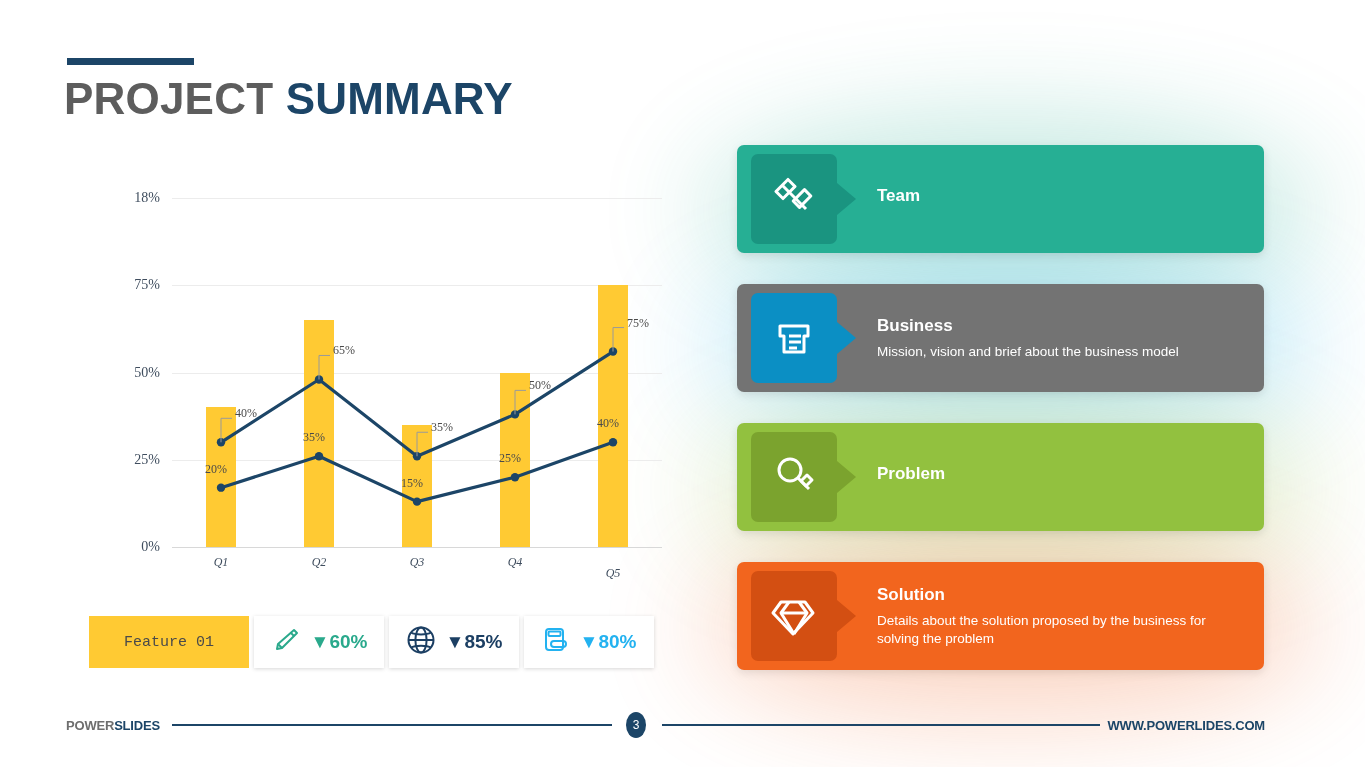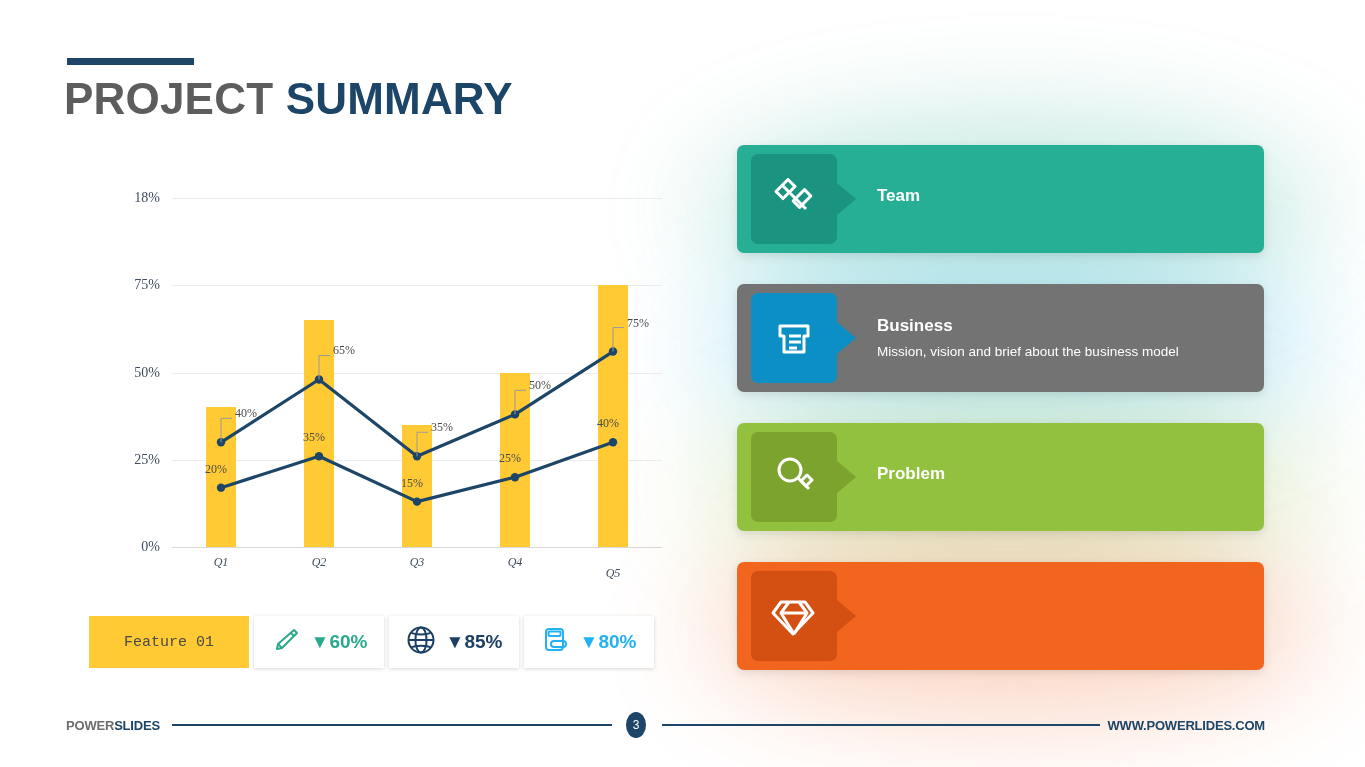--- a/index.html
+++ b/index.html
@@ -390,20 +390,24 @@
         <div class="card-icon-box" style="background: rgb(211, 79, 18); color: rgb(211, 79, 18);">
           <span><svg width="52" height="52" viewBox="0 0 52 52">
               <g fill="none" stroke="#fff" stroke-width="3" stroke-linejoin="round">
                 <path d="M14 14 h24 l8 11 l-20 21 l-20 -21 z" transform="translate(-1,0)"></path>
                 <path d="M13 25 h26"></path>
                 <path d="M21 14 l-8 11 l13 21"></path>
                 <path d="M31 14 l8 11 l-13 21"></path>
               </g>
             </svg></span>
         </div>
+        <div class="card-text">
+          <div class="card-title">Solution</div>
+          <div class="card-desc">Details about the solution proposed by the business for solving the problem</div>
+        </div>
       </div>
     </div>
 
   <div id="footer">
     <div class="foot-brand">
       <span class="b1">POWER</span><span class="b2">SLIDES</span>
     </div>
     <div class="foot-line left"></div>
     <div class="page-num">3</div>
     <div class="foot-line right"></div>

